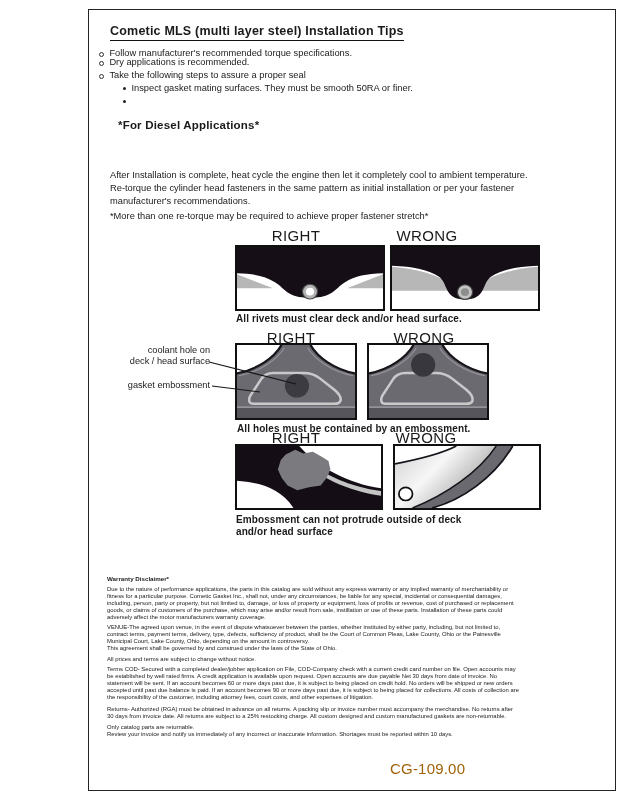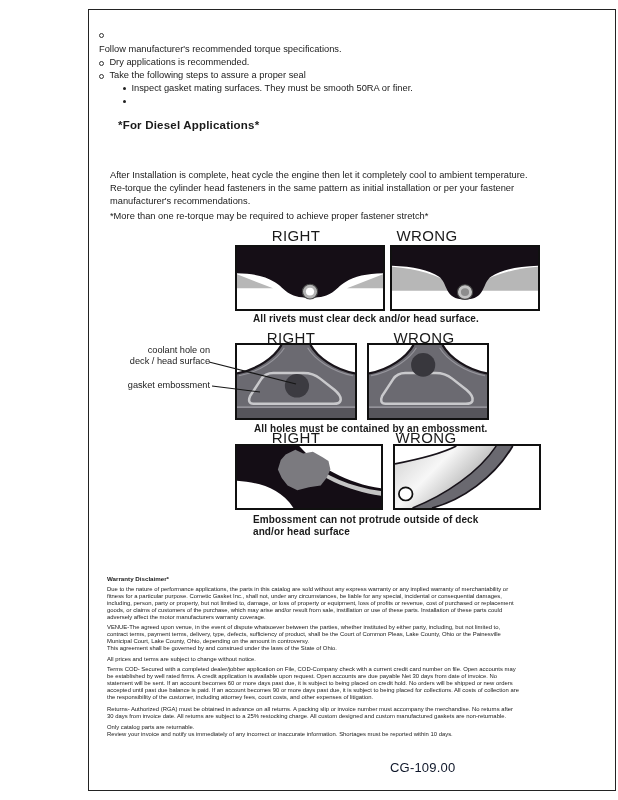--- a/index.html
+++ b/index.html
@@ -7,37 +7,40 @@
         font-family:"Liberation Sans","DejaVu Sans",sans-serif;color:#1a1a1a;}
   .abs{position:absolute;}
   .frame{border:1.5px solid #232323;}
   .title{font-weight:bold;font-size:12.5px;letter-spacing:.2px;border-bottom:1.6px solid #111;padding-bottom:2px;display:inline-block;}
   .body{font-size:9.3px;line-height:13px;}
   .brow{display:flex;gap:5px;}
   .o-dot{width:3.4px;height:3.4px;border:1px solid #333;border-radius:50%;margin-top:4.6px;flex:none;}
   .f-dot{width:3.4px;height:3.4px;background:#222;border-radius:50%;margin-top:5px;flex:none;}
   .h-diesel{font-weight:bold;font-size:11.5px;letter-spacing:.2px;margin-left:8px;}
   .hdr{font-size:15px;letter-spacing:.4px;transform:translateX(-50%);white-space:nowrap;}
-  .cap{font-weight:bold;font-size:10px;letter-spacing:.1px;line-height:11.5px;margin-left:17px;}
+  .cap{font-weight:bold;font-size:10px;letter-spacing:.1px;line-height:11.5px;}
   .lbl{font-size:9.2px;line-height:11px;text-align:right;}
   .panel{position:absolute;border:2px solid #101010;box-sizing:border-box;background:#fff;}
   .panel svg{display:block;width:100%;height:100%;}
   .legal{font-size:5.9px;line-height:6.9px;width:412px;}
   .legal-h{font-size:6.2px;font-weight:bold;}
-  .footer{font-size:13px;color:#0f172a;letter-spacing:.2px;}
+  .footer{font-size:15px;color:#a16207;letter-spacing:.2px;}
 </style>
 </head>
 <body>
 
 <div id="page">
 
   <div class="abs frame" style="left:88px;top:9px;width:526px;height:780px;"></div>
 
+  <div class="abs" style="left:110px;top:21px;">
+    <span class="title">Cometic MLS (multi layer steel) Installation Tips</span>
+  </div>
 
-  <div class="abs body brow" style="left:99px;top:28px;width:470px;flex-direction:column;">
+  <div class="abs body brow" style="left:99px;top:47px;width:470px;">
     <span class="o-dot"></span>
     <span>Follow manufacturer's recommended torque specifications.</span>
   </div>
   <div class="abs body brow" style="left:99px;top:56px;width:470px;">
     <span class="o-dot"></span>
     <span>Dry applications is recommended.</span>
   </div>
   <div class="abs body brow" style="left:99px;top:69px;width:470px;">
     <span class="o-dot"></span>
     <span>Take the following steps to assure a proper seal</span>

